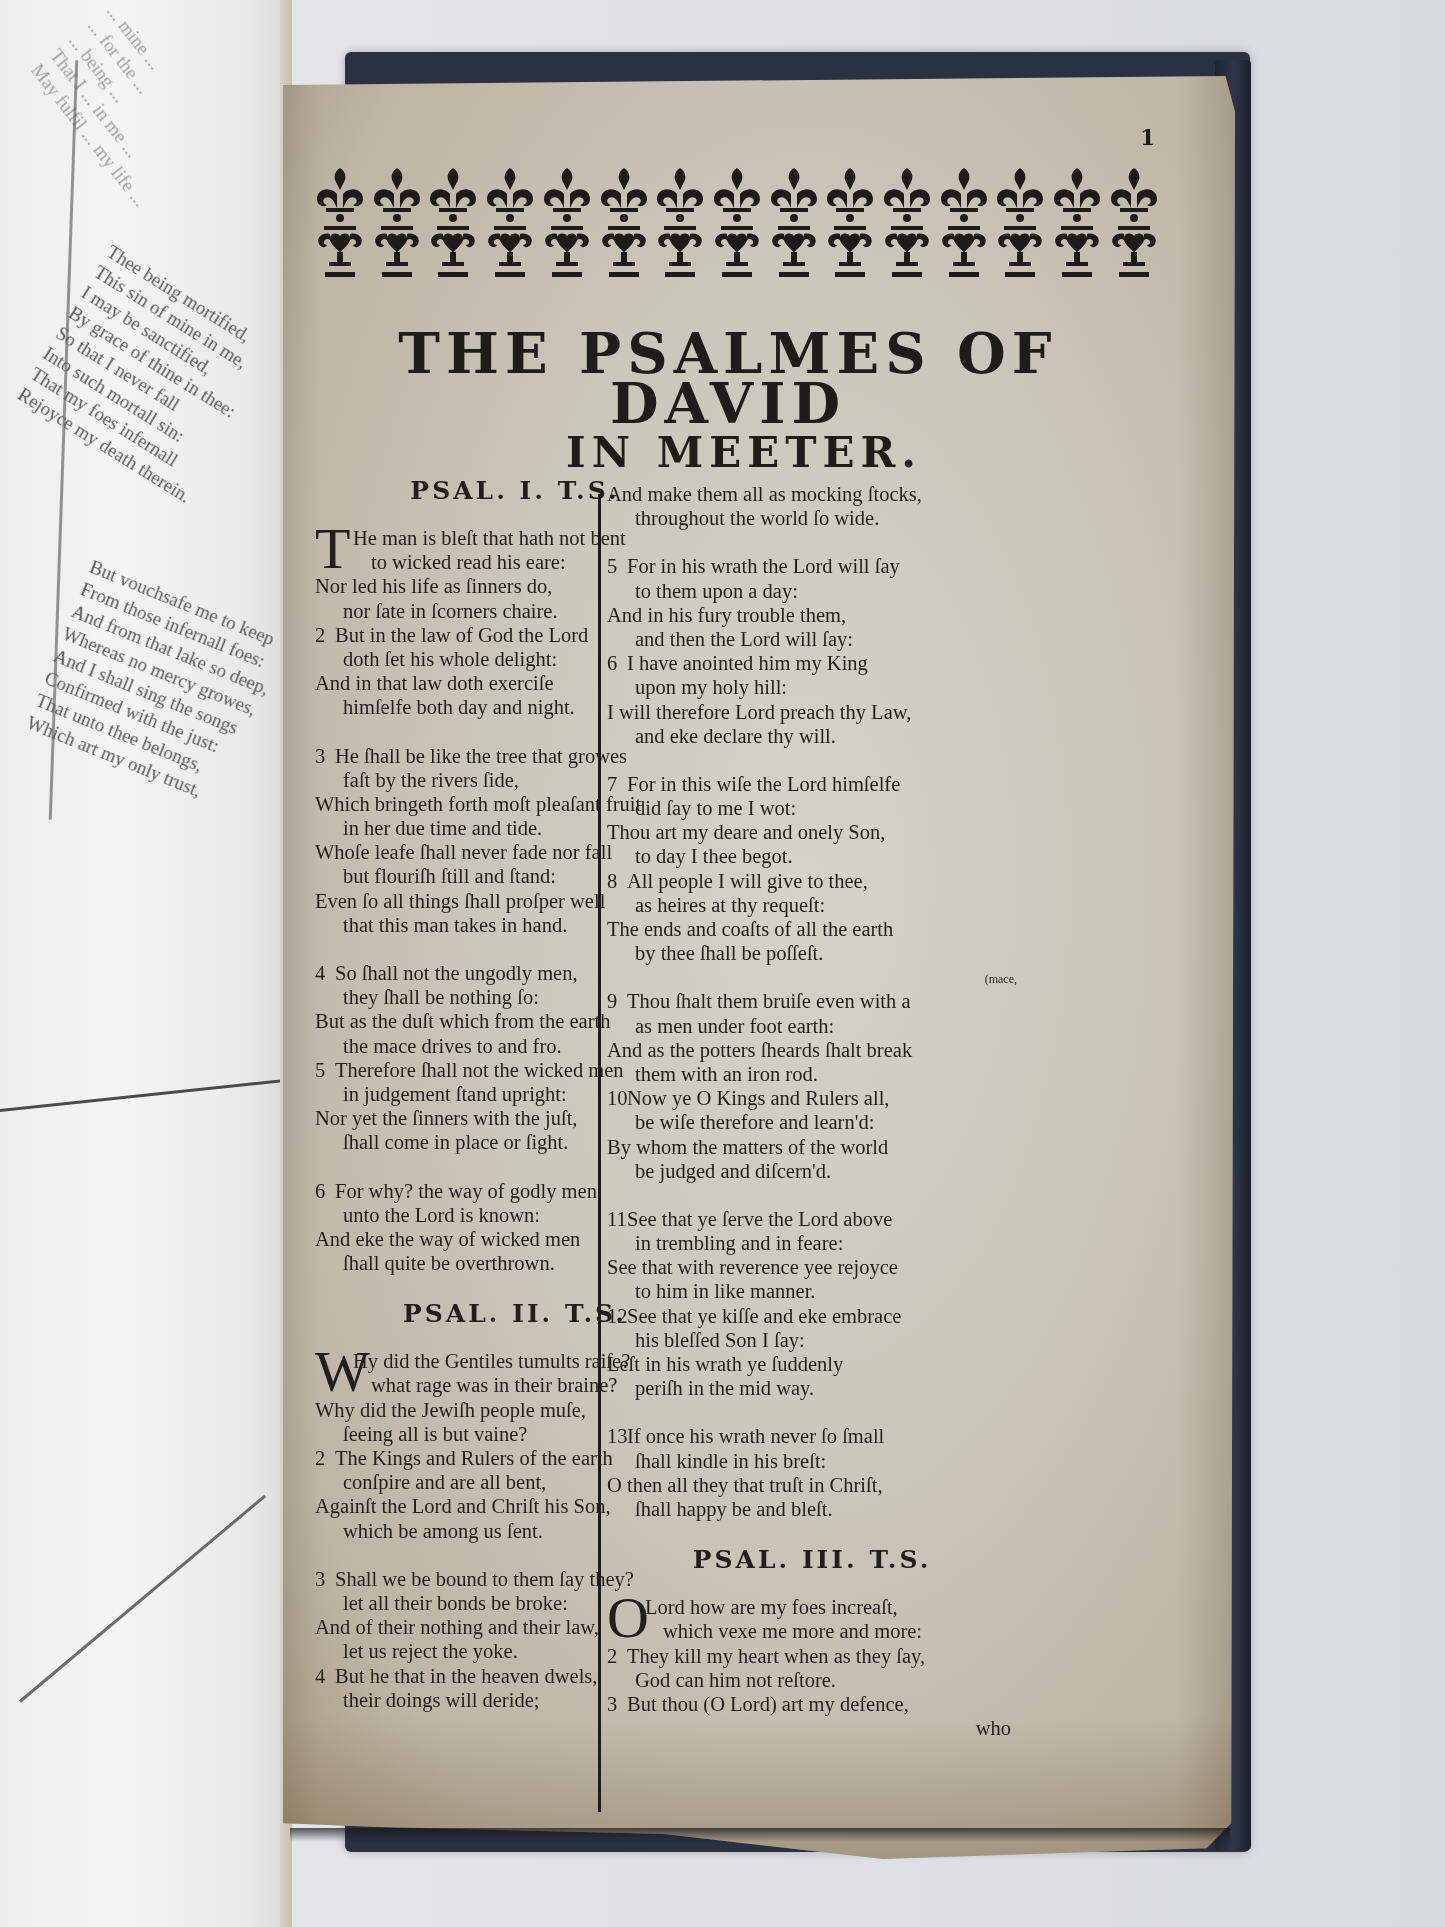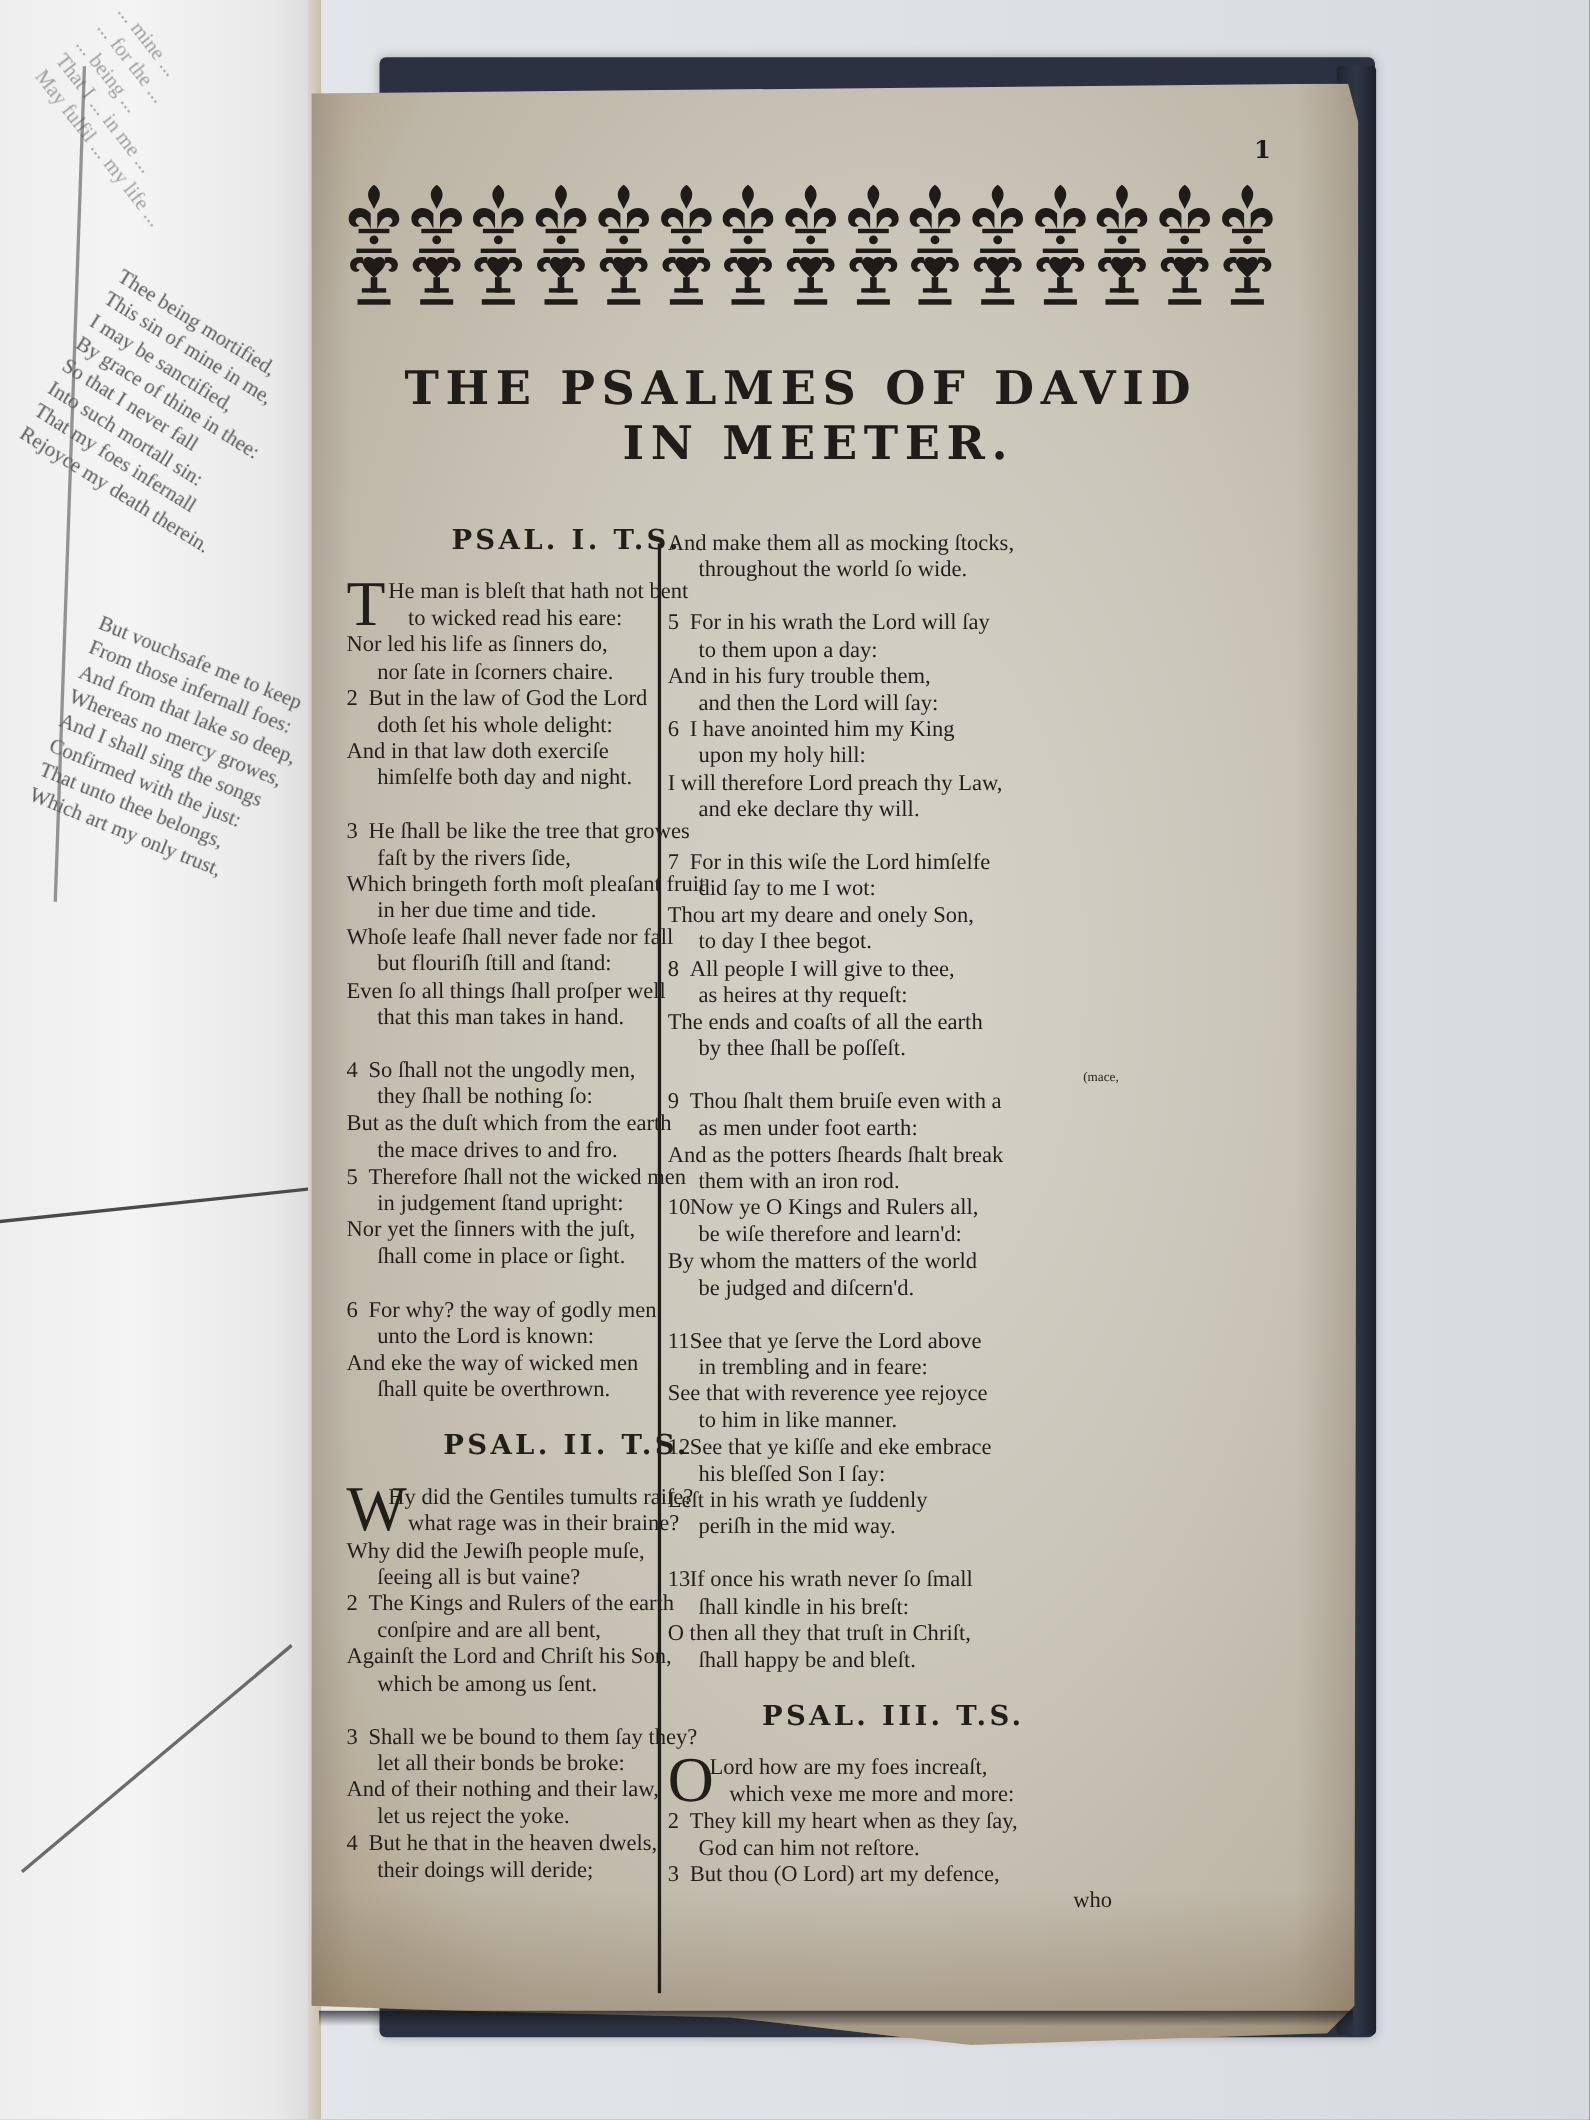--- a/index.html
+++ b/index.html
@@ -75,21 +75,21 @@
   .ornament-row {
     position: absolute; left: 30px; top: 88px; width: 848px; height: 122px;
     display: flex; justify-content: space-between;
   }
   .orn { width: 54px; height: 122px; }
   .title {
     position: absolute; left: 0; top: 252px; width: 890px; text-align: center;
     color: #1f1c19; font-family: "DejaVu Serif", serif; font-weight: bold;
     letter-spacing: 6px; line-height: 50px;
   }
-  .title .t1 { font-size: 42px; display: block; }
+  .title .t1 { font-size: 56px; display: block; }
   .title .t2 { font-size: 42px; display: block; padding-left: 32px; }
   .col {
     position: absolute; color: #221f1b;
     font-family: "Liberation Serif", serif; font-size: 20.5px; line-height: 24.2px;
   }
   .col-left { left: 32px; top: 400px; width: 400px; }
   .col-right { left: 330px; top: 406px; width: 410px; }
   .col-right { left: 324px; }
   .col-divider {
     position: absolute; left: 315px; top: 418px; width: 3px; height: 1318px;

